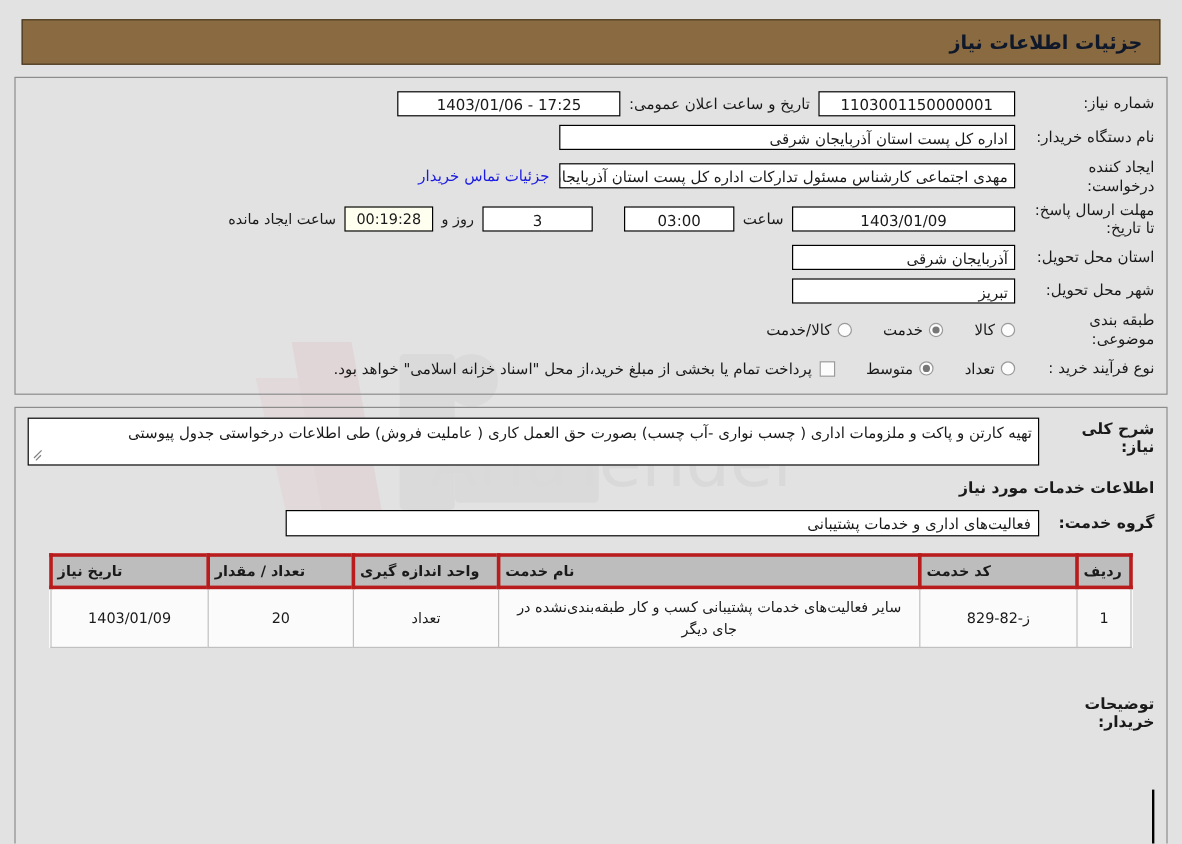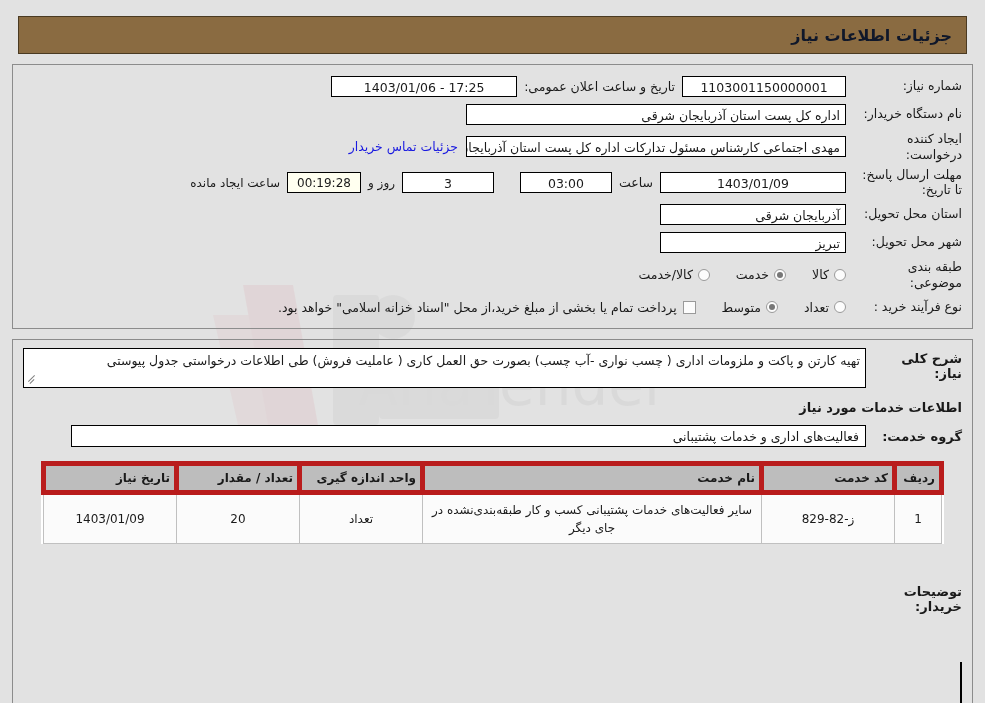--- a/index.html
+++ b/index.html
@@ -230,40 +230,40 @@
     padding-left: 6px;
     box-sizing: border-box;
   }
   .group-fld {
     border: 1px solid #000;
     background: #fff;
     height: 22px;
     line-height: 22px;
     font-size: 12.5px;
     padding: 0 6px;
-    width: 795px;
+    width: 628px;
     text-align: right;
     box-sizing: border-box;
   }
 
   
   .tbl-wrap { padding: 0 18px 0 18px; }
   table.items {
     width: 100%;
     border-collapse: collapse;
     font-size: 12px;
     background: #fff;
   }
   table.items th {
     background: #bdbdbd;
-    border: 5px solid #b91c1c;
+    border: 3px solid #b91c1c;
     font-weight: bold;
     font-size: 12px;
     padding: 5px 4px;
-    text-align: right;
+    text-align: left;
     color: #1a1a1a;
     white-space: nowrap;
   }
   table.items td {
     border: 1px solid #c0c0c0;
     padding: 6px 5px;
     text-align: center;
     font-size: 12px;
     background: #fbfbfb;
     line-height: 1.5;

